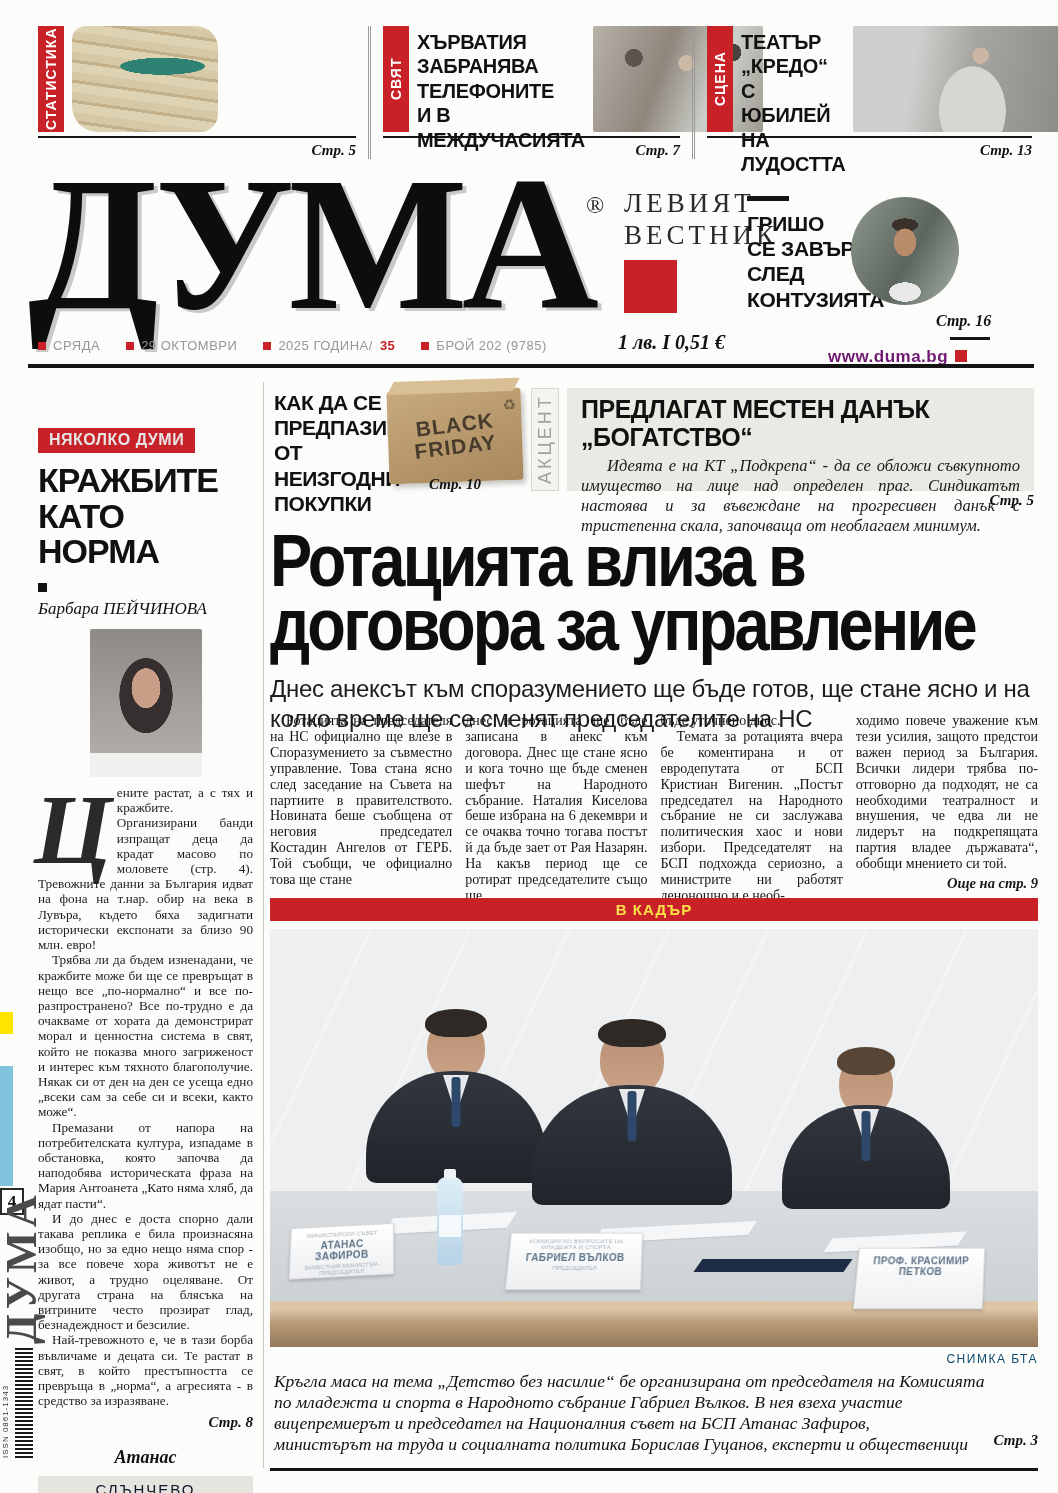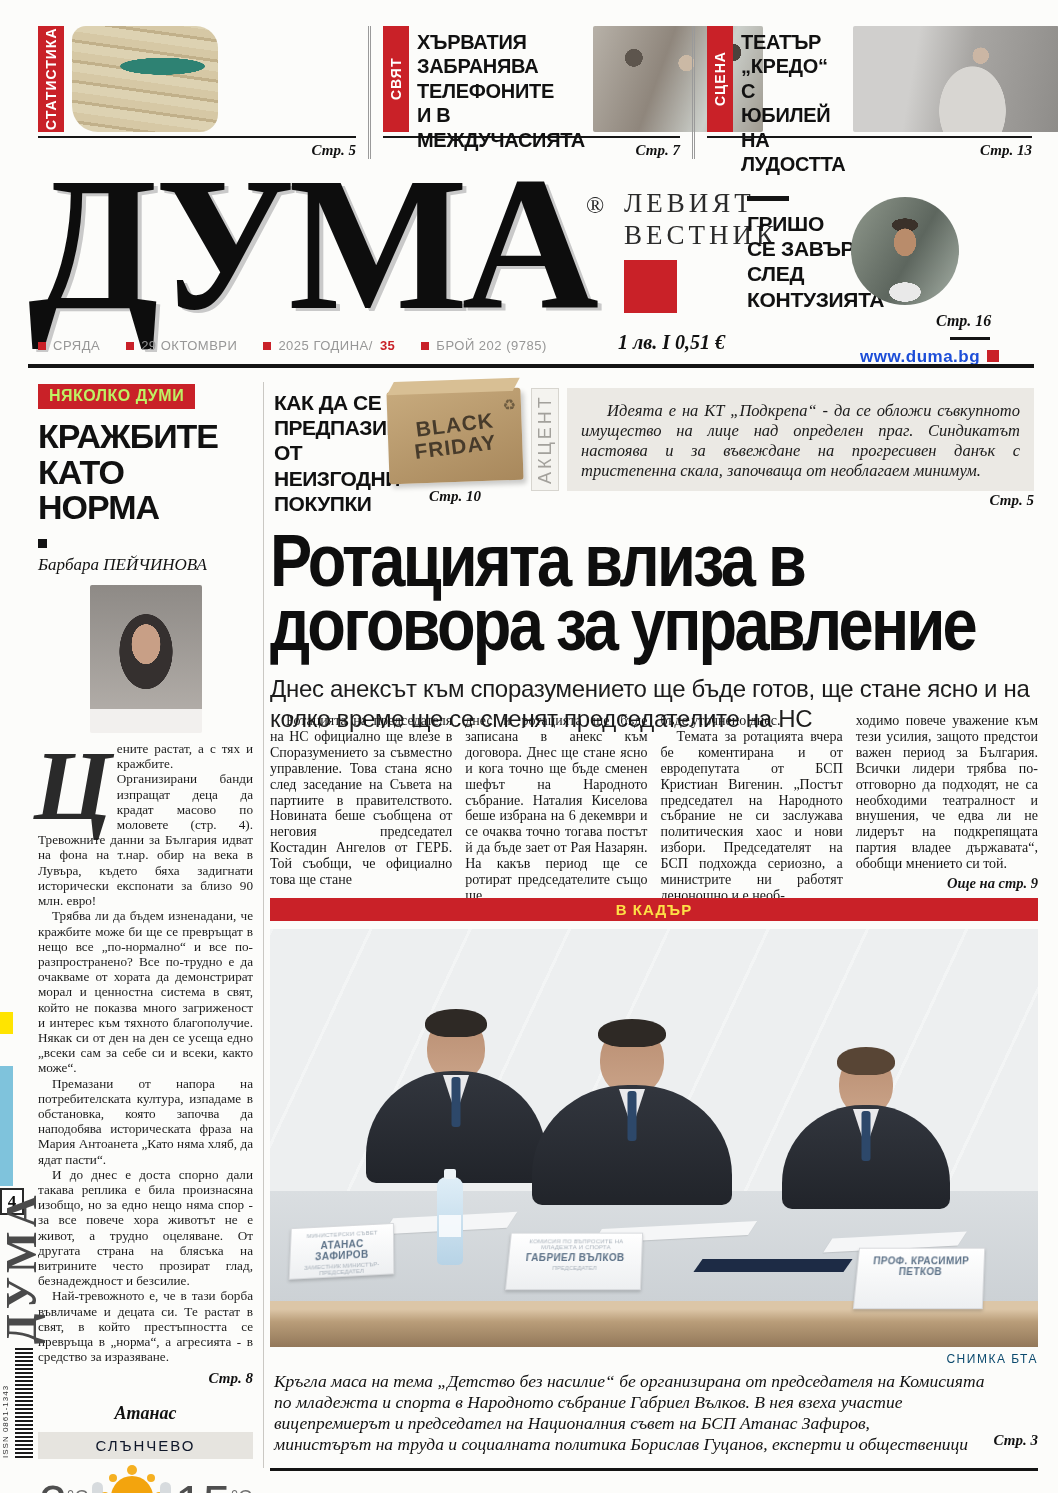--- a/index.html
+++ b/index.html
@@ -58,28 +58,28 @@
       radial-gradient(ellipse 20px 25px at 50% 42%, #b98c6b 0 55%, transparent 56%),
       radial-gradient(ellipse 24px 12px at 50% 26%, #3a312a 0 55%, transparent 56%),
       linear-gradient(120deg,#90998d,#5d665e 55%,#a8b2a8); }
   .sport-page { position:absolute; left:936px; top:312px; font:italic 700 16px "Liberation Serif",serif; }
   .sport-rule { position:absolute; left:950px; top:337px; width:40px; height:3px; background:#141414; }
 
   .dateline { position:absolute; left:38px; top:338px; display:flex; gap:26px; align-items:center;
       font:13px "Liberation Sans",sans-serif; color:#979797; letter-spacing:0.5px; }
   .dl-item { display:flex; align-items:center; gap:7px; }
   .dl-red { color:#c92128; font-weight:700; }
-  .website { position:absolute; left:860px; top:347px; font:700 17px "Liberation Sans",sans-serif; letter-spacing:0.5px; color:#1d4ed8; }
+  .website { position:absolute; left:828px; top:347px; font:700 17px "Liberation Sans",sans-serif; letter-spacing:0.5px; color:#701a75; }
   .web-sq { display:inline-block; width:12px; height:12px; background:#c92128; margin-left:7px; }
   .main-rule { position:absolute; left:28px; top:364px; width:1006px; height:4px; background:#141414; }
   .col-divider { position:absolute; left:263px; top:382px; height:1086px; border-left:1px solid #cac8c3; }
 
   
   .opinion { position:absolute; left:38px; top:384px; width:215px; }
-  .op-kicker { display:inline-block; background:#c92128; color:#bef264; font:700 16px "Liberation Sans",sans-serif; padding:3px 11px 4px; letter-spacing:0.5px; }
+  .op-kicker { display:inline-block; background:#c92128; color:#e5e5e5; font:700 16px "Liberation Sans",sans-serif; padding:3px 11px 4px; letter-spacing:0.5px;margin-top:44px; }
   .op-title { font:700 34px/1.05 "Liberation Sans",sans-serif; letter-spacing:-1px; margin-top:10px; }
   .op-bullet { width:9px; height:9px; background:#131313; margin-top:13px; }
   .op-author { font:italic 17px "Liberation Serif",serif; margin-top:7px; }
   .op-photo { width:112px; height:148px; margin:10px auto 8px; border-radius:2px;
       background:
       linear-gradient(0deg,#f2f0ee 0 16%, transparent 16%),
       radial-gradient(ellipse 26px 36px at 50% 40%, #c89f86 0 55%, transparent 56%),
       radial-gradient(ellipse 44px 62px at 50% 45%, #35302f 0 60%, transparent 61%),
       linear-gradient(#8e8a86,#b7b2ad); }
   .op-body { font:13.2px/15.2px "Liberation Serif",serif; text-align:justify; color:#1c1c1c; }
@@ -114,21 +114,21 @@
       font:8px "Liberation Sans",sans-serif; color:#333; letter-spacing:1px; }
 
   
   .promo-title { position:absolute; left:274px; top:390px; width:152px; font:700 21px/1.2 "Liberation Sans",sans-serif; letter-spacing:-0.5px; }
   .bfbox { position:absolute; left:388px; top:390px; width:134px; height:92px; transform:rotate(-2deg);
       background:linear-gradient(160deg,#c7aa7d,#a8885c); border-radius:3px; box-shadow:3px 4px 5px rgba(0,0,0,0.2);
       display:flex; flex-direction:column; align-items:center; justify-content:center; }
   .bfbox::before { content:""; position:absolute; left:4px; right:4px; top:-10px; height:13px; background:#d8bf94; transform:skewX(-30deg); }
   .bf-line { font:700 21px/1.05 "Liberation Sans",sans-serif; color:#473b2b; letter-spacing:1px; transform:rotate(-5deg); }
   .bf-recycle { position:absolute; right:5px; top:8px; font-size:15px; color:#6f5d41; }
-  .promo-page { position:absolute; left:388px; top:488px; width:134px; text-align:center; font:italic 700 15px "Liberation Serif",serif; }
+  .promo-page { position:absolute; left:388px; top:476px; width:134px; text-align:center; font:italic 700 15px "Liberation Serif",serif; }
   .accent-box { position:absolute; left:531px; top:388px; width:28px; height:103px; background:#f4f3ef; border:1px solid #d7d5cf;
       writing-mode:vertical-rl; transform:rotate(180deg); display:flex; align-items:center; justify-content:center;
       font:400 18px "Liberation Sans",sans-serif; color:#a3a19c; letter-spacing:3px; }
   .accent-panel { position:absolute; left:567px; top:388px; width:467px; height:103px; background:#ebe9e4; padding:8px 14px 0; }
   .accent-title { font:700 25px/1.1 "Liberation Sans",sans-serif; letter-spacing:-0.5px; }
   .accent-text { margin-top:5px; font:italic 16.5px/1.22 "Liberation Serif",serif; text-align:justify; text-indent:26px; color:#1a1a1a; }
   .accent-page { position:absolute; left:934px; top:492px; width:100px; text-align:right; font:italic 700 15px "Liberation Serif",serif; }
 
   
   .headline { position:absolute; left:270px; top:524px; width:768px; }
@@ -297,20 +297,21 @@
 ОТ НЕИЗГОДНИ
 ПОКУПКИ</div>
   <div class="bfbox">
     <span class="bf-recycle">♻</span>
     <div class="bf-line">BLACK</div>
     <div class="bf-line">FRIDAY</div>
   </div>
   <div class="promo-page">Стр. 10</div>
   <div class="accent-box">АКЦЕНТ</div>
   <div class="accent-panel">
+    <div class="accent-title">ПРЕДЛАГАТ МЕСТЕН ДАНЪК „БОГАТСТВО“</div>
     <div class="accent-text">Идеята е на КТ „Подкрепа“ - да се обложи съвкупното имущество на лице над определен праг. Синдикатът настоява и за въвеждане на прогресивен данък с тристепенна скала, започваща от необлагаем минимум.</div>
   </div>
   <div class="accent-page">Стр. 5</div>
 
   <div class="headline">
     <div class="hl">Ротацията влиза в</div>
     <div class="hl">договора за управление</div>
     <div class="subhead">Днес анексът към споразумението ще бъде готов, ще стане ясно и на колко време ще се сменят председателите на НС</div>
   </div>
   <div class="cols">

